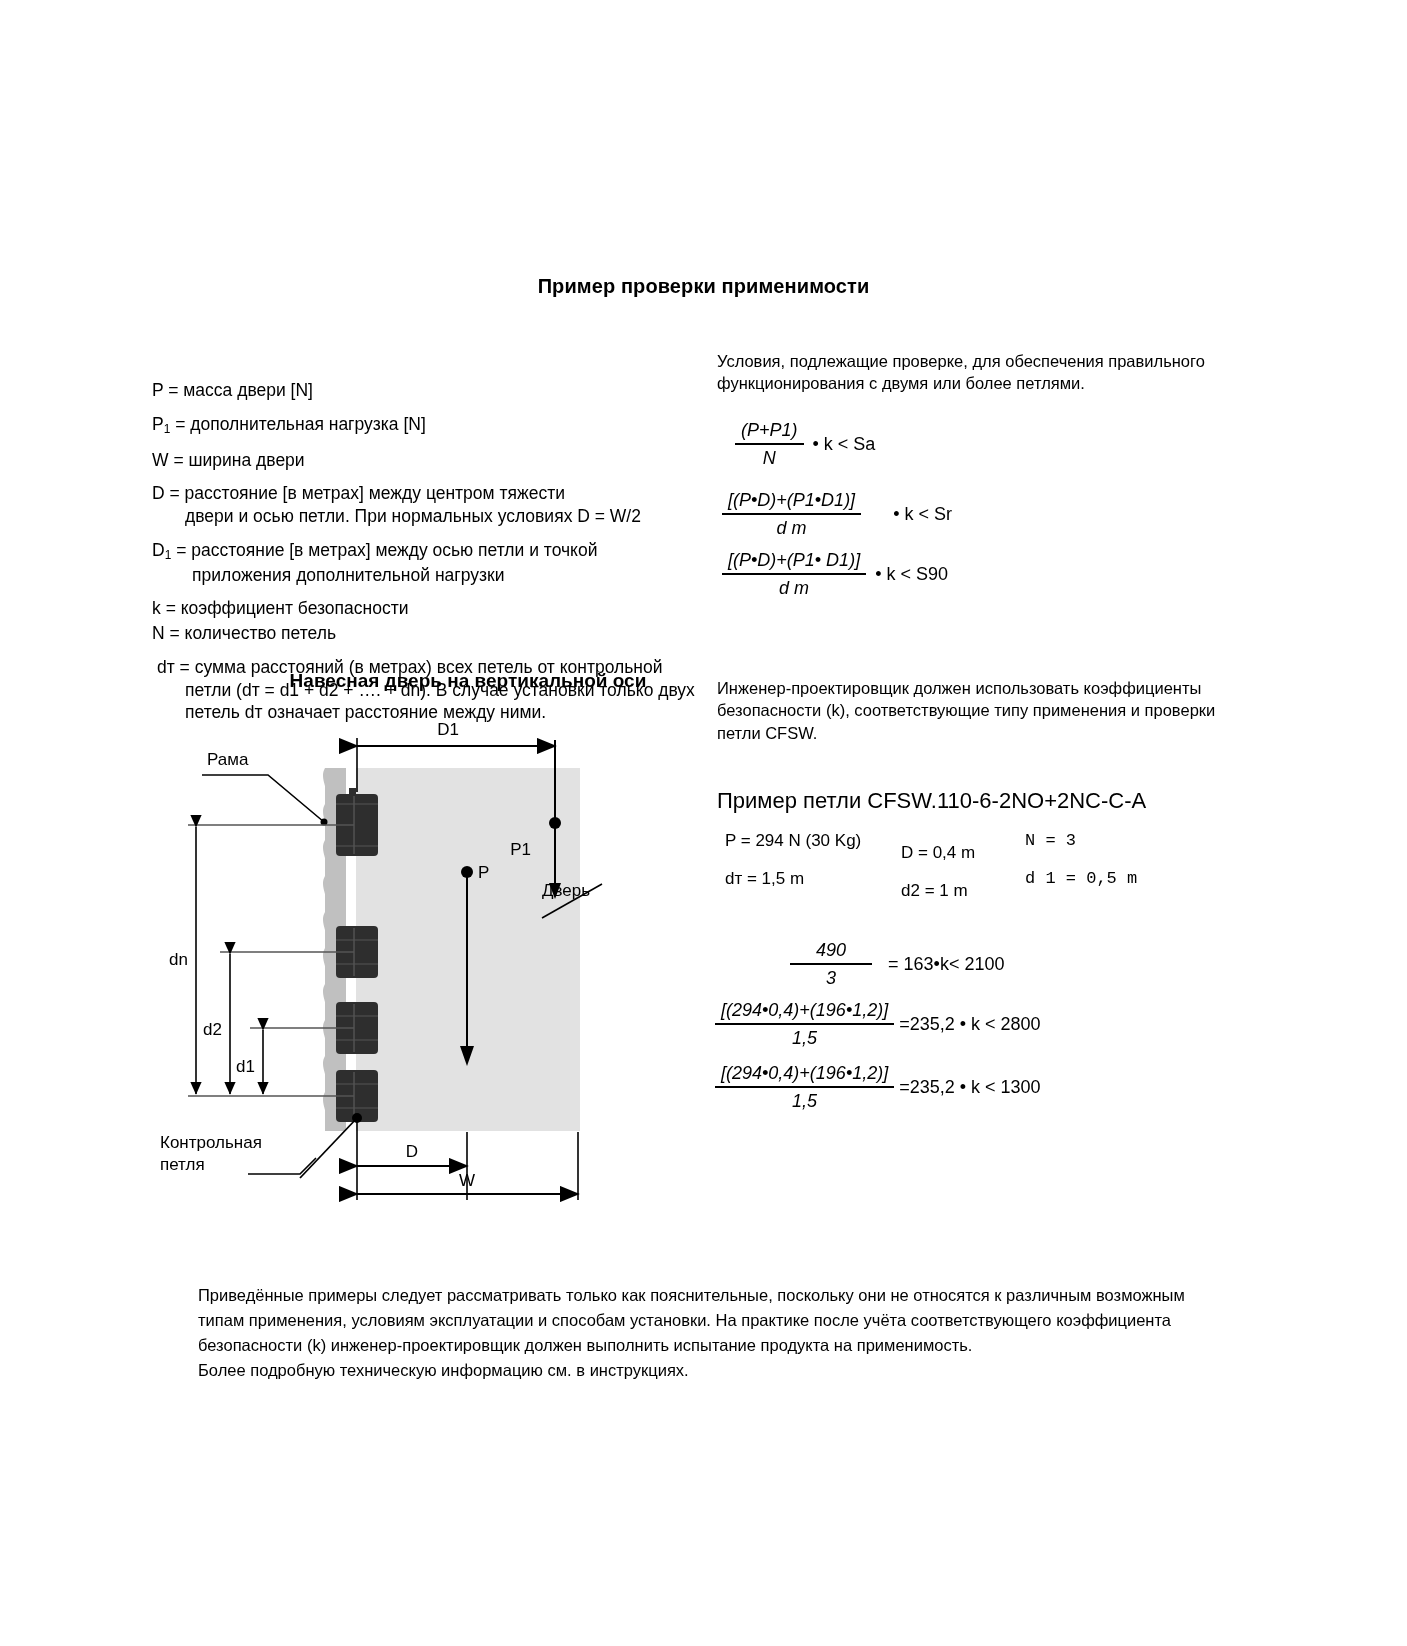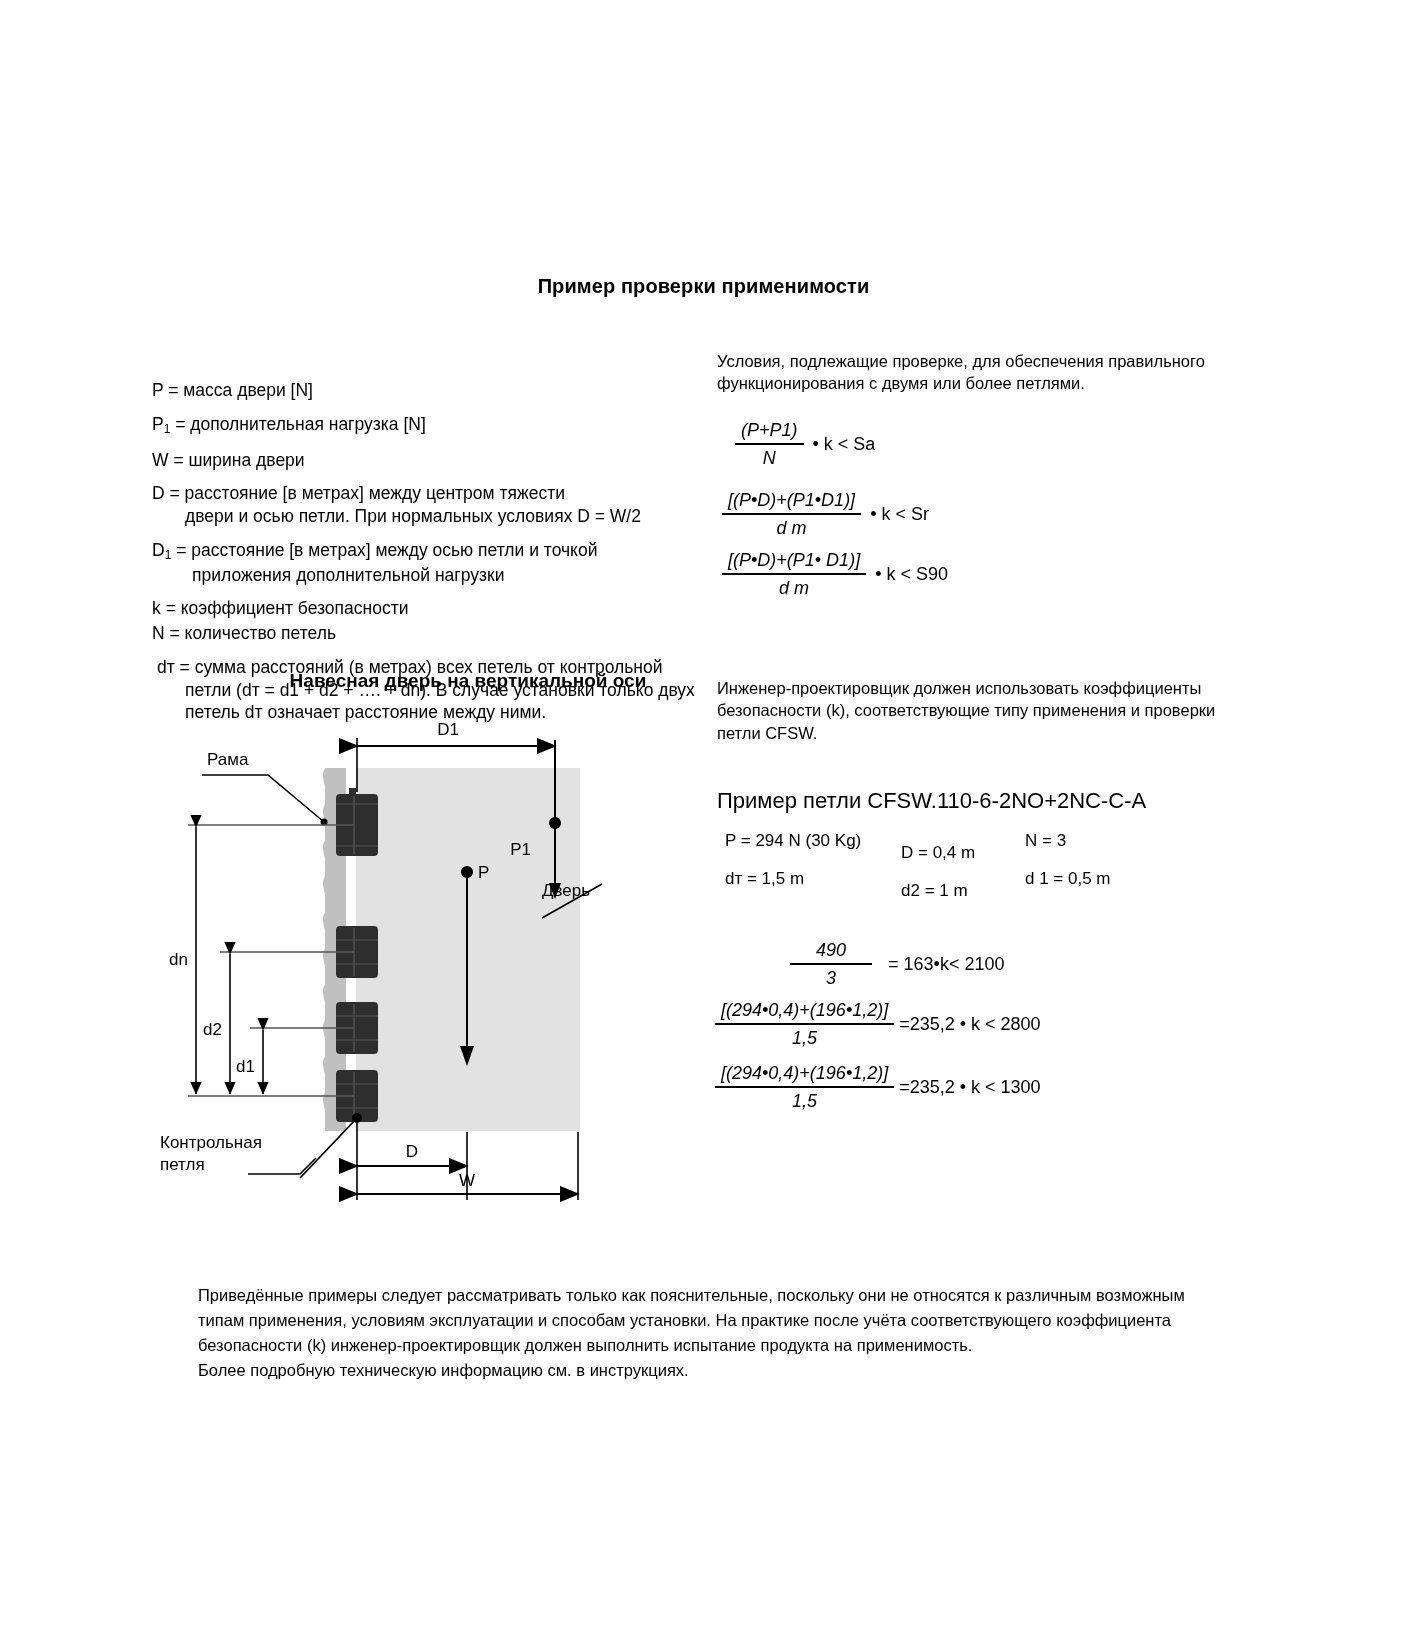--- a/index.html
+++ b/index.html
@@ -39,42 +39,42 @@
 
   
   .formula{position:absolute;display:flex;align-items:center;font-size:18px;}
   .frac{display:inline-flex;flex-direction:column;align-items:center;font-style:italic;}
   .frac .num{padding:0 6px 2px 6px;white-space:nowrap;}
   .frac .bar{height:2px;background:#000;width:100%;}
   .frac .den{padding:3px 6px 0 6px;white-space:nowrap;}
   .frac-rhs{margin-left:9px;white-space:nowrap;}
 
   .f1{left:735px;top:420px;}
-  .f2{left:722px;top:490px;}
+  .f2{left:722px;top:490px;gap:23px;}
   .f3{left:722px;top:550px;}
 
   
   .eng-note{
     position:absolute;left:717px;top:677px;width:500px;
     font-size:16.5px;line-height:1.35;
   }
   
   .hinge-example{
     position:absolute;left:717px;top:788px;
     font-size:22px;
   }
   
   .values{
     position:absolute;left:725px;top:828px;width:420px;
     font-size:17px;line-height:1.52;
   }
   .values .row{display:flex;}
   .values .c1{width:176px;}
   .values .c2{width:124px;margin-top:12px;}
-  .values .c3{width:120px;}
+  .values .c3{width:120px;font-family:Liberation Mono, monospace;}
 
   .f4{left:790px;top:940px;}
   .f5{left:715px;top:1000px;}
   .f6{left:715px;top:1063px;}
 
   
   .diag-title{
     position:absolute;left:188px;top:670px;width:560px;
     text-align:center;font-size:19px;font-weight:bold;
   }

